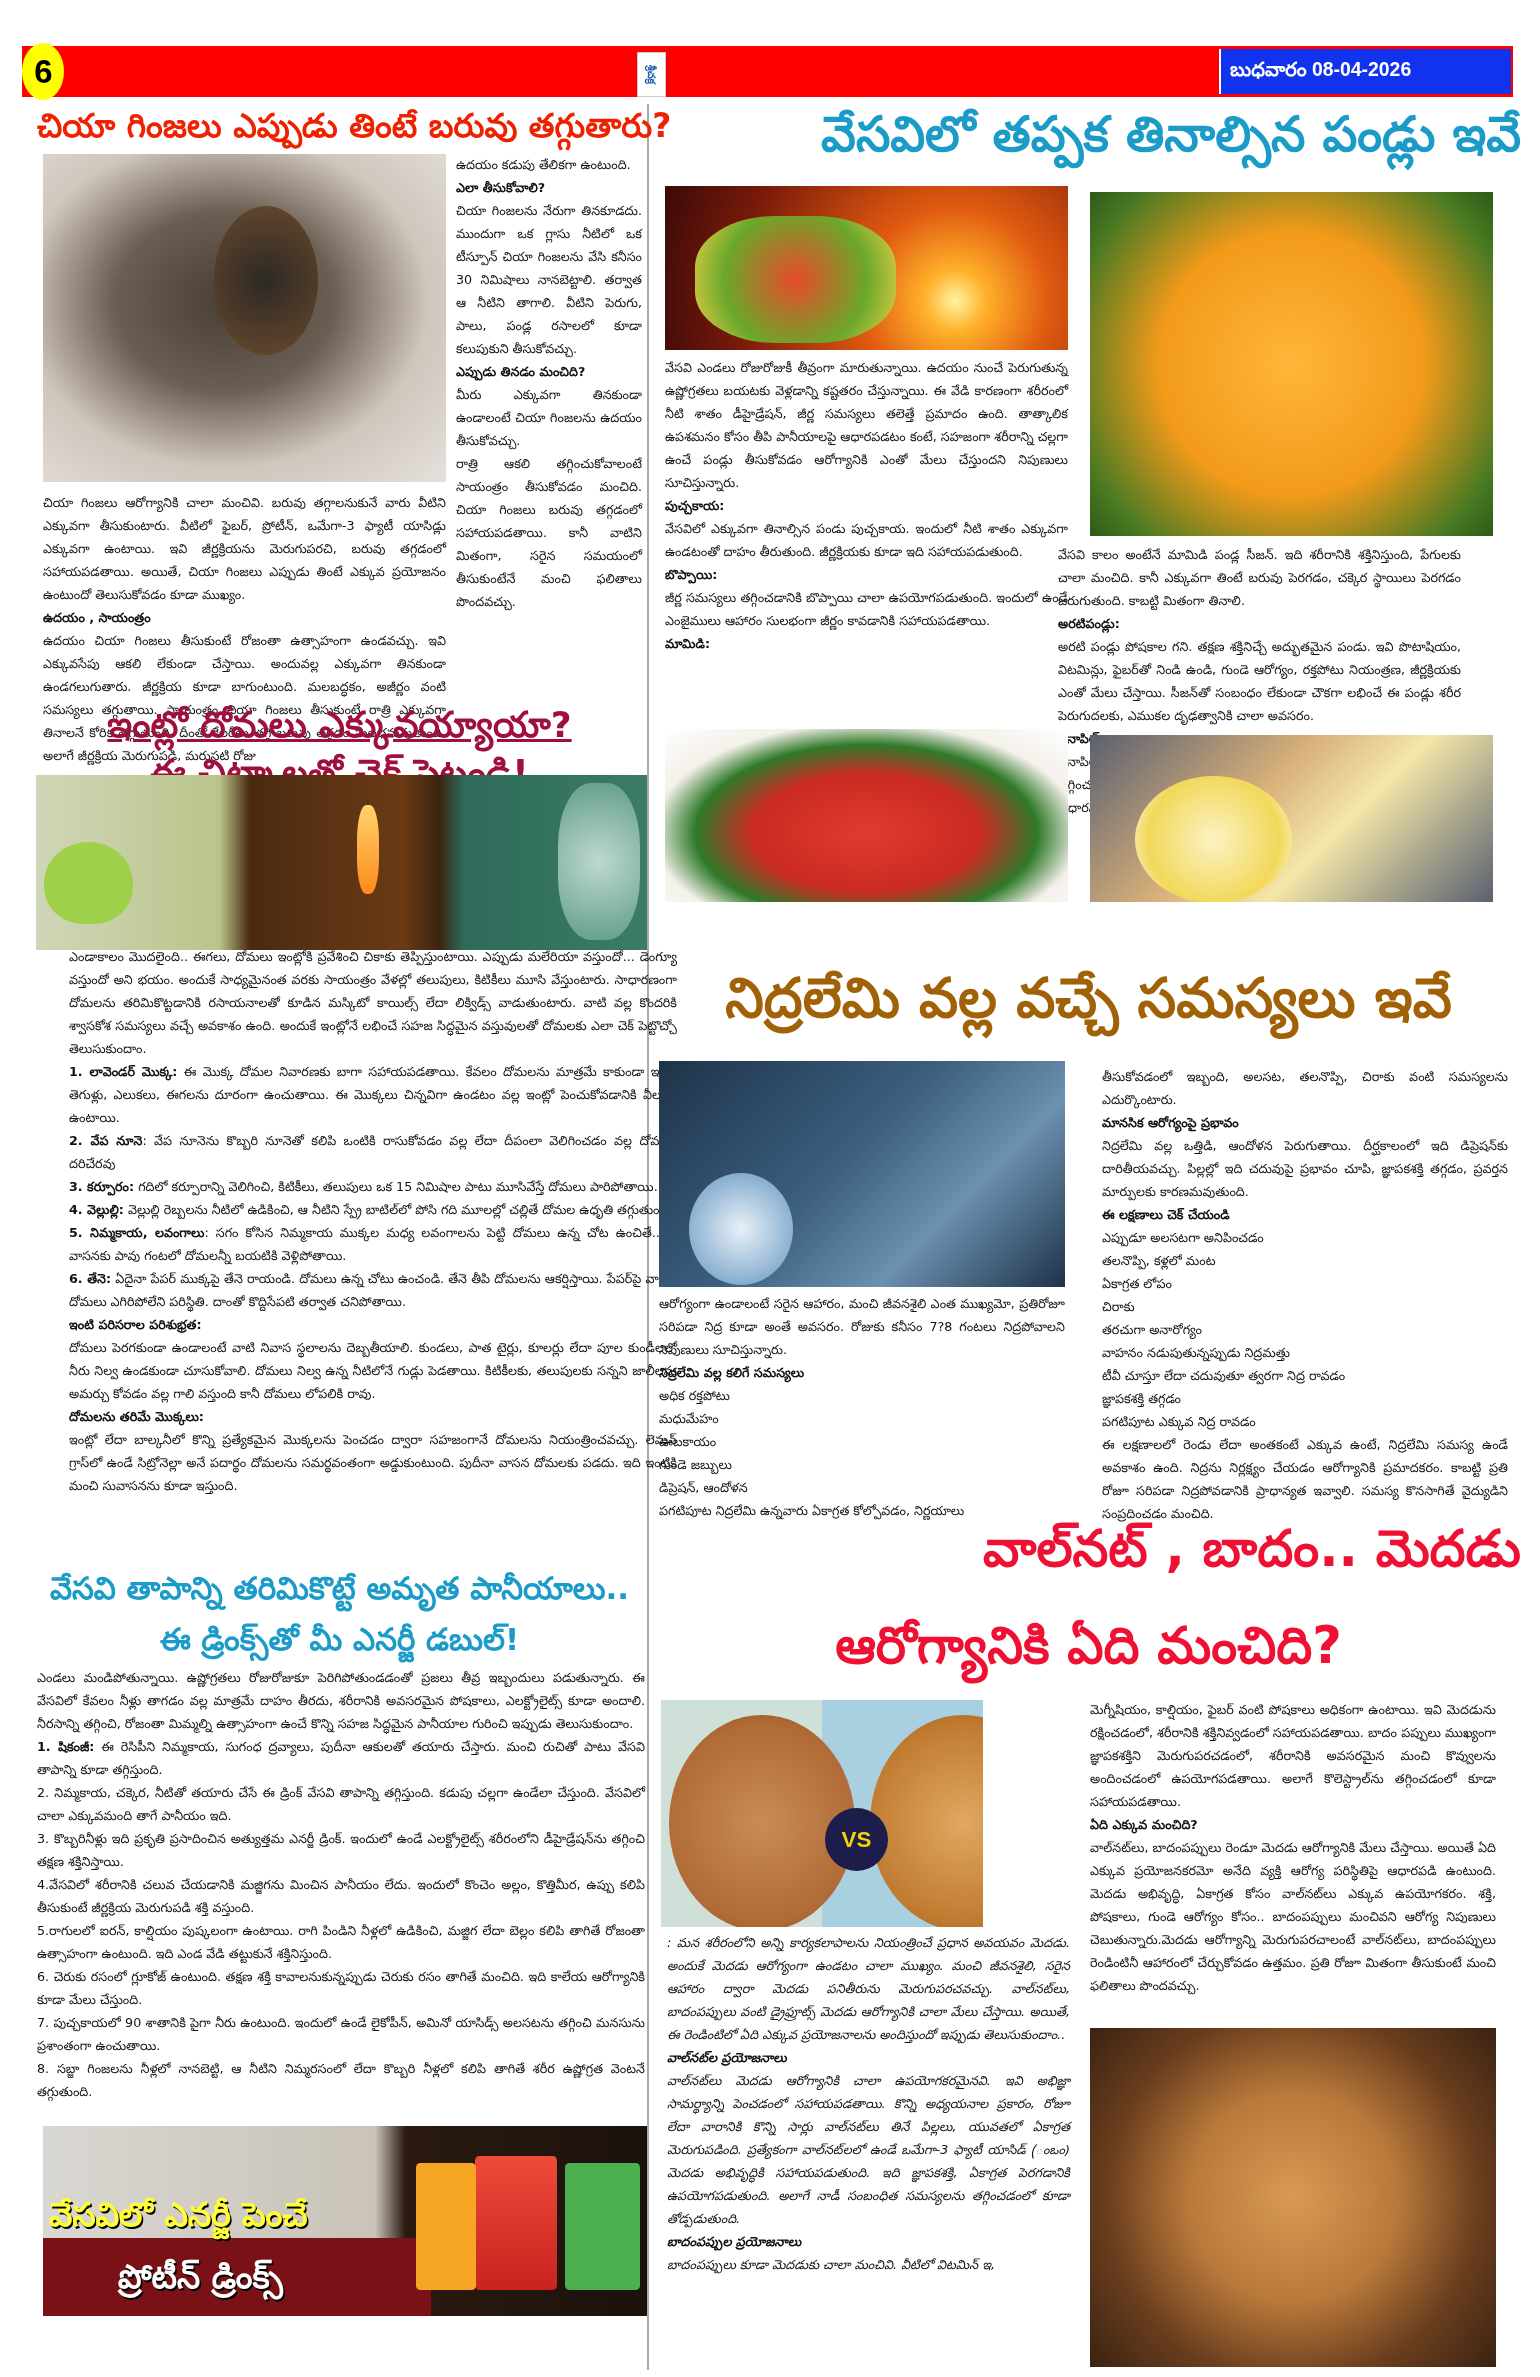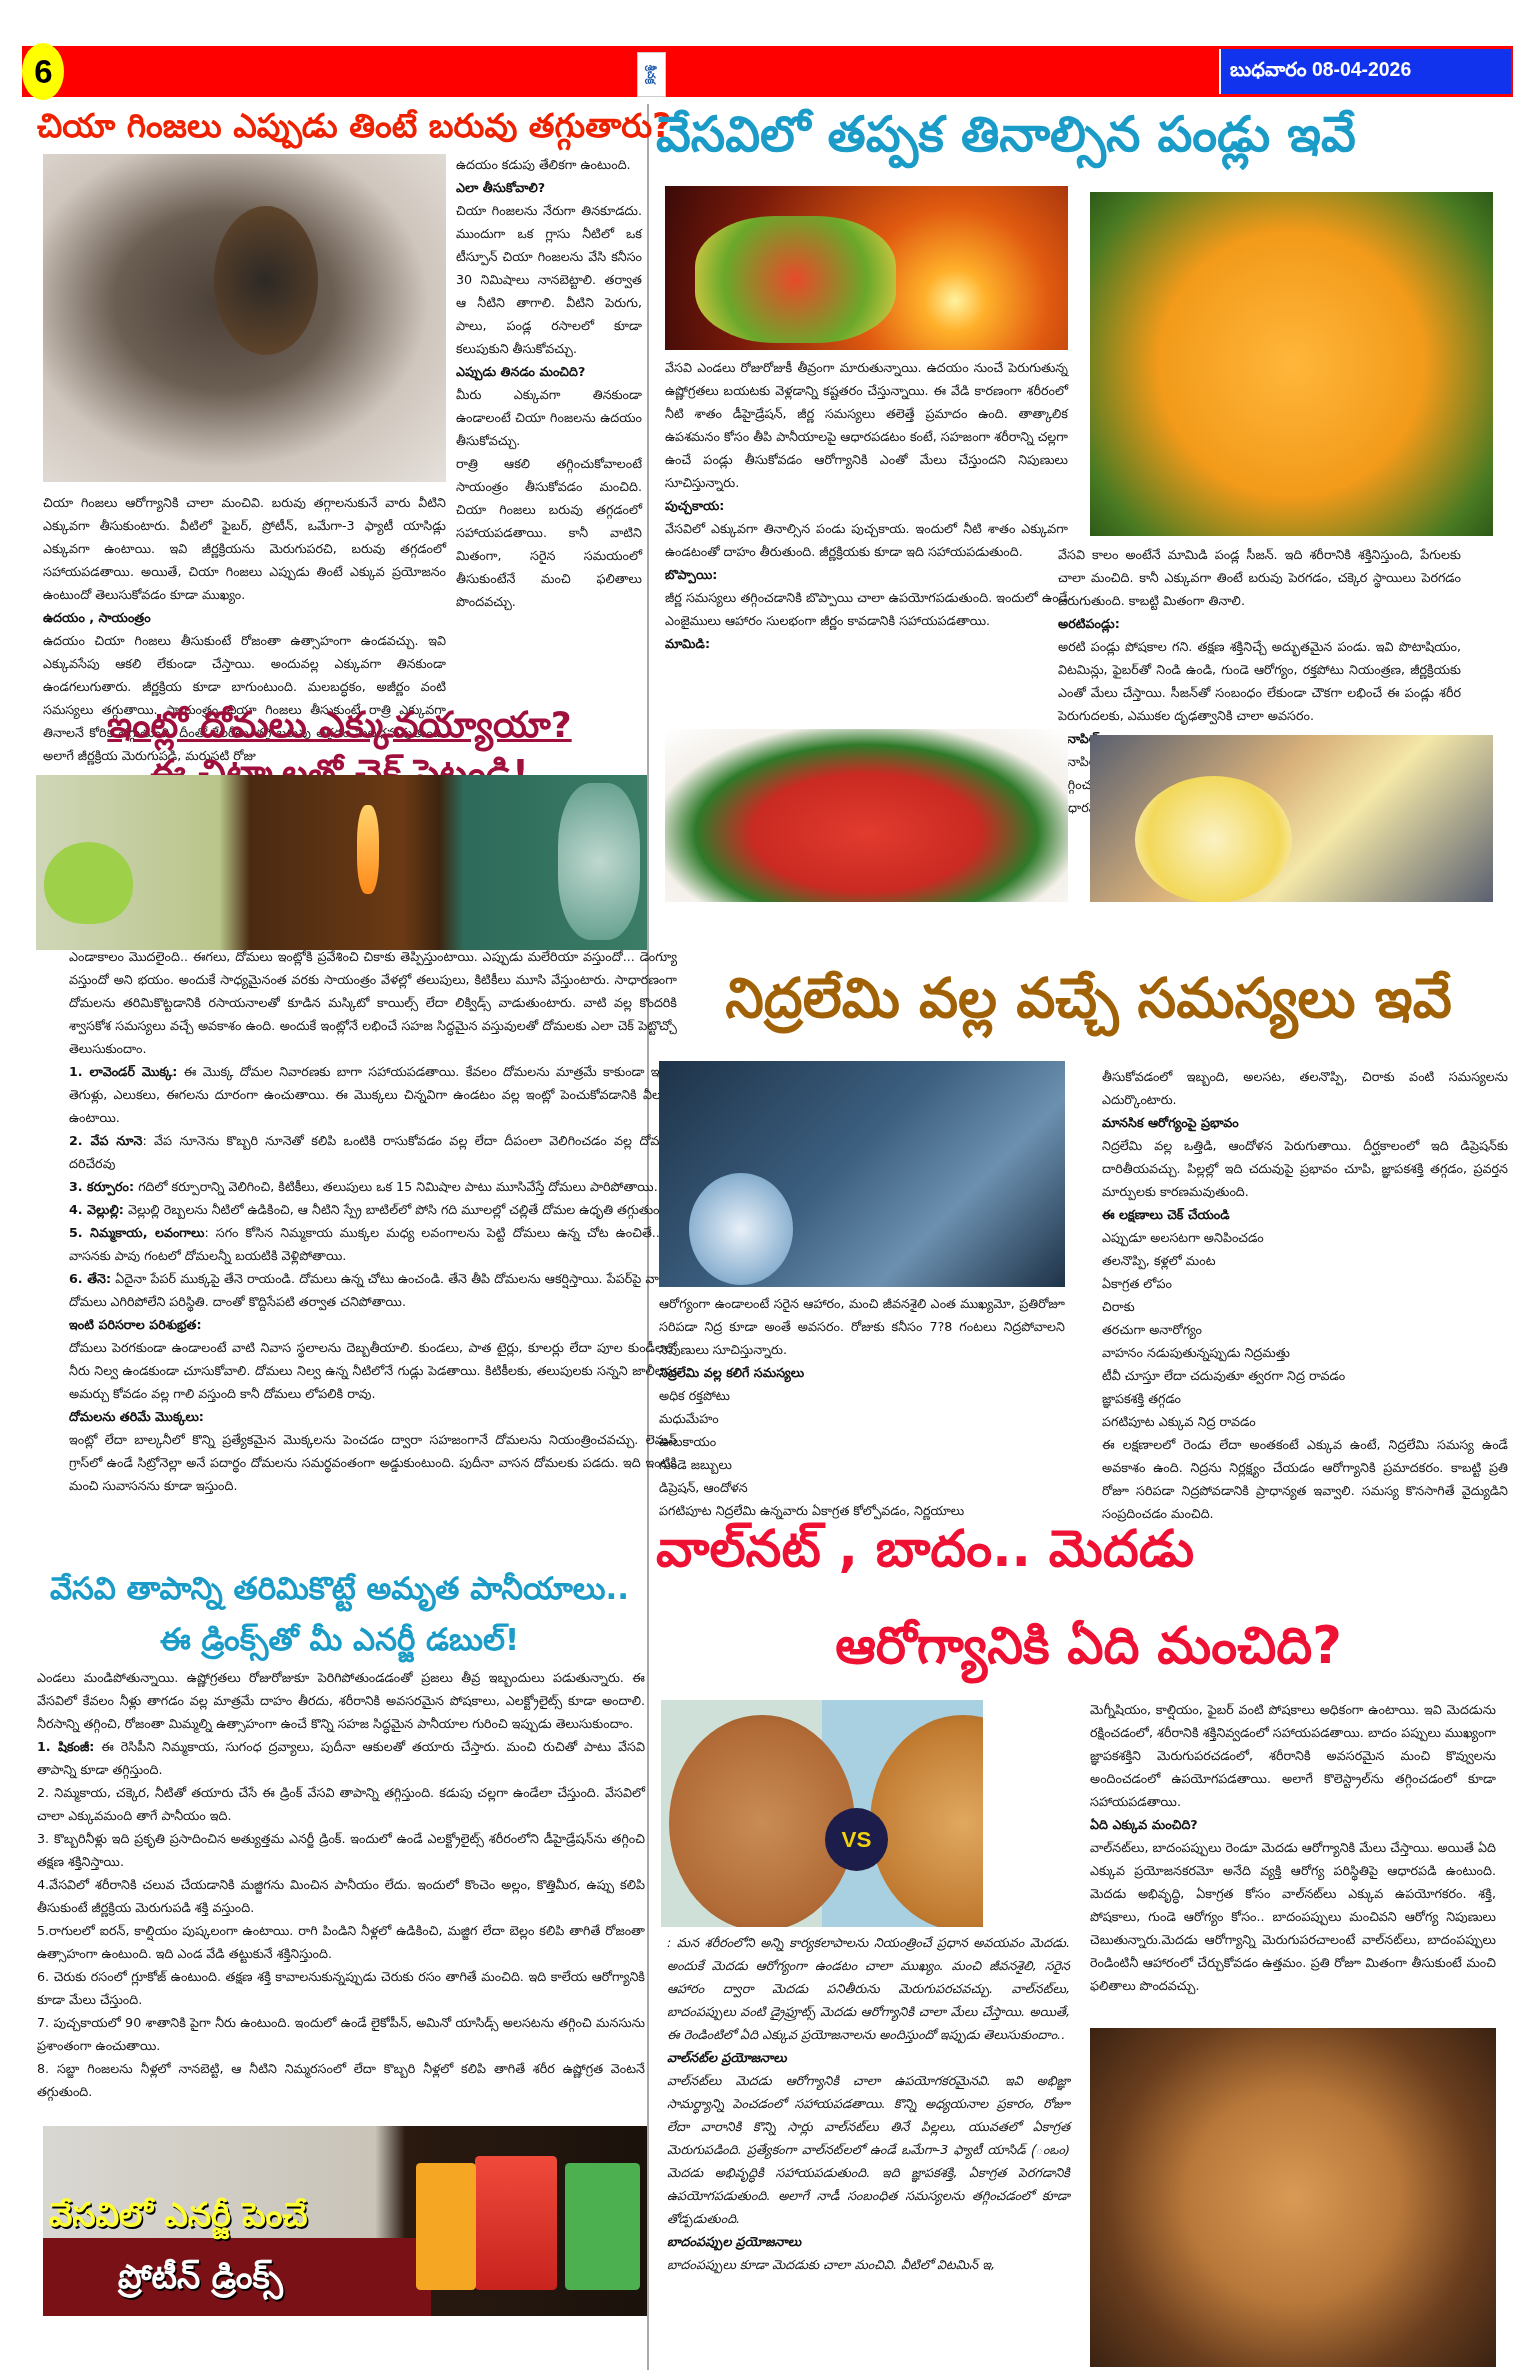--- a/index.html
+++ b/index.html
@@ -80,21 +80,21 @@
   </div>
 <div class="abs img" style="left:43px;top:2126px;width:604px;height:190px;background:linear-gradient(90deg,#d9d7d2 0%,#c9c3b8 55%,#2a1a10 60%,#1b120c 100%);">
   <div style="position:absolute;left:0;top:112px;width:388px;height:78px;background:#7a1116;"></div>
   <div style="position:absolute;left:432px;top:30px;width:82px;height:134px;background:linear-gradient(#ef4a3a,#c8231e);border-radius:4.5px;"></div>
   <div style="position:absolute;left:373px;top:37px;width:60px;height:127px;background:#f5a623;border-radius:4.5px;"></div>
   <div style="position:absolute;left:522px;top:37px;width:75px;height:127px;background:#4caf50;border-radius:4.5px;"></div>
   <div class="hl" style="position:absolute;left:6px;top:71px;font-size:33px;color:#ffff33;text-shadow:1.5px 1.5px 0 #000;">వేసవిలో ఎనర్జీ పెంచే</div>
   <div class="hl" style="position:absolute;left:75px;top:133px;font-size:33px;color:#fff;text-shadow:1.5px 1.5px 0 #000;">ప్రోటీన్ డ్రింక్స్</div>
 </div>
 
-<div class="abs hl" style="left:656px;top:108px;width:865px;font-size:49px;color:#1b9cc8;text-align:left;">వేసవిలో తప్పక తినాల్సిన పండ్లు ఇవే</div>
+<div class="abs hl" style="left:656px;top:108px;width:865px;font-size:49px;color:#1b9cc8;text-align:right;">వేసవిలో తప్పక తినాల్సిన పండ్లు ఇవే</div>
 <div class="abs img" style="left:665px;top:186px;width:403px;height:164px;background:radial-gradient(circle at 72% 70%,#fff3a0 0%,#ffb02a 10%,#e05a10 30%,#7a1a0a 70%,#3a0a08 100%);">
   <div style="position:absolute;left:30px;top:30px;width:201px;height:127px;border-radius:40%;background:radial-gradient(circle,#e84a2a,#6aa82a 60%,#f3d24a);"></div>
 </div>
 <div class="abs img" style="left:1090px;top:192px;width:403px;height:344px;background:radial-gradient(circle,#ffb63a 0%,#f29a1a 50%,#4a7a22 85%,#2c5a18 100%);"></div>
 <div class="abs body" id="fruits-left" style="left:665px;top:356px;width:403px;">
     <p><span>వేసవి ఎండలు రోజురోజుకీ తీవ్రంగా మారుతున్నాయి. ఉదయం నుంచే పెరుగుతున్న ఉష్ణోగ్రతలు బయటకు వెళ్లడాన్ని కష్టతరం చేస్తున్నాయి. ఈ వేడి కారణంగా శరీరంలో నీటి శాతం డీహైడ్రేషన్, జీర్ణ సమస్యలు తలెత్తే ప్రమాదం ఉంది. తాత్కాలిక ఉపశమనం కోసం తీపి పానీయాలపై ఆధారపడటం కంటే, సహజంగా శరీరాన్ని చల్లగా ఉంచే పండ్లు తీసుకోవడం ఆరోగ్యానికి ఎంతో మేలు చేస్తుందని నిపుణులు సూచిస్తున్నారు.</span></p>
     <p class="sub">పుచ్చకాయ:</p>
     <p><span>వేసవిలో ఎక్కువగా తినాల్సిన పండు పుచ్చకాయ. ఇందులో నీటి శాతం ఎక్కువగా ఉండటంతో దాహం తీరుతుంది. జీర్ణక్రియకు కూడా ఇది సహాయపడుతుంది.</span></p>
     <p class="sub">బొప్పాయి:</p>
     <p><span>జీర్ణ సమస్యలు తగ్గించడానికి బొప్పాయి చాలా ఉపయోగపడుతుంది. ఇందులో ఉండే ఎంజైములు ఆహారం సులభంగా జీర్ణం కావడానికి సహాయపడతాయి.</span></p>
@@ -136,21 +136,21 @@
     <p>ఏకాగ్రత లోపం</p>
     <p>చిరాకు</p>
     <p>తరచుగా అనారోగ్యం</p>
     <p>వాహనం నడుపుతున్నప్పుడు నిద్రమత్తు</p>
     <p>టీవీ చూస్తూ లేదా చదువుతూ త్వరగా నిద్ర రావడం</p>
     <p>జ్ఞాపకశక్తి తగ్గడం</p>
     <p>పగటిపూట ఎక్కువ నిద్ర రావడం</p>
     <p><span>ఈ లక్షణాలలో రెండు లేదా అంతకంటే ఎక్కువ ఉంటే, నిద్రలేమి సమస్య ఉండే అవకాశం ఉంది. నిద్రను నిర్లక్ష్యం చేయడం ఆరోగ్యానికి ప్రమాదకరం. కాబట్టి ప్రతి రోజూ సరిపడా నిద్రపోవడానికి ప్రాధాన్యత ఇవ్వాలి. సమస్య కొనసాగితే వైద్యుడిని సంప్రదించడం మంచిది.</span></p>
   </div>
 
-<div class="abs hl" style="left:656px;top:1521px;width:865px;font-size:51px;color:#ee1133;text-align:left;">వాల్‌నట్ , బాదం.. మెదడు</div>
+<div class="abs hl" style="left:656px;top:1521px;width:865px;font-size:51px;color:#ee1133;text-align:right;">వాల్‌నట్ , బాదం.. మెదడు</div>
 <div class="abs hl" style="left:656px;top:1618px;width:865px;font-size:51px;color:#ee1133;text-align:center;">ఆరోగ్యానికి ఏది మంచిది?</div>
 <div class="abs img" style="left:661px;top:1700px;width:322px;height:227px;background:linear-gradient(90deg,#cfe0d8 0%,#cfe0d8 50%,#a8d0e0 50%,#a8d0e0 100%);">
   <div style="position:absolute;left:7.5px;top:15px;width:186px;height:216px;border-radius:50%;background:radial-gradient(circle,#c98c55,#b06a36 70%,#7a4a22);"></div>
   <div style="position:absolute;left:209px;top:15px;width:186px;height:216px;border-radius:50%;background:radial-gradient(circle,#e0a860,#c07a30 70%,#8a5426);"></div>
   <div style="position:absolute;left:164px;top:108px;width:63px;height:63px;border-radius:50%;background:#1c1d4a;color:#f2d20a;font:bold 22.4px 'Liberation Sans',sans-serif;display:flex;align-items:center;justify-content:center;">VS</div>
 </div>
 <div class="abs body" id="nuts-left" style="left:667px;top:1931px;width:403px;font-style:italic;">
     <p><span>: మన శరీరంలోని అన్ని కార్యకలాపాలను నియంత్రించే ప్రధాన అవయవం మెదడు. అందుకే మెదడు ఆరోగ్యంగా ఉండటం చాలా ముఖ్యం. మంచి జీవనశైలి, సరైన ఆహారం ద్వారా మెదడు పనితీరును మెరుగుపరచవచ్చు. వాల్‌నట్‌లు, బాదంపప్పులు వంటి డ్రైఫ్రూట్స్ మెదడు ఆరోగ్యానికి చాలా మేలు చేస్తాయి. అయితే, ఈ రెండింటిలో ఏది ఎక్కువ ప్రయోజనాలను అందిస్తుందో ఇప్పుడు తెలుసుకుందాం..</span></p>
     <p class="sub">వాల్‌నట్‌ల ప్రయోజనాలు</p>
     <p><span>వాల్‌నట్‌లు మెదడు ఆరోగ్యానికి చాలా ఉపయోగకరమైనవి. ఇవి అభిజ్ఞా సామర్థ్యాన్ని పెంచడంలో సహాయపడతాయి. కొన్ని అధ్యయనాల ప్రకారం, రోజూ లేదా వారానికి కొన్ని సార్లు వాల్‌నట్‌లు తినే పిల్లలు, యువతలో ఏకాగ్రత మెరుగుపడింది. ప్రత్యేకంగా వాల్‌నట్‌లలో ఉండే ఒమేగా-3 ఫ్యాటీ యాసిడ్ (ంఒం) మెదడు అభివృద్ధికి సహాయపడుతుంది. ఇది జ్ఞాపకశక్తి, ఏకాగ్రత పెరగడానికి ఉపయోగపడుతుంది. అలాగే నాడీ సంబంధిత సమస్యలను తగ్గించడంలో కూడా తోడ్పడుతుంది.</span></p>

